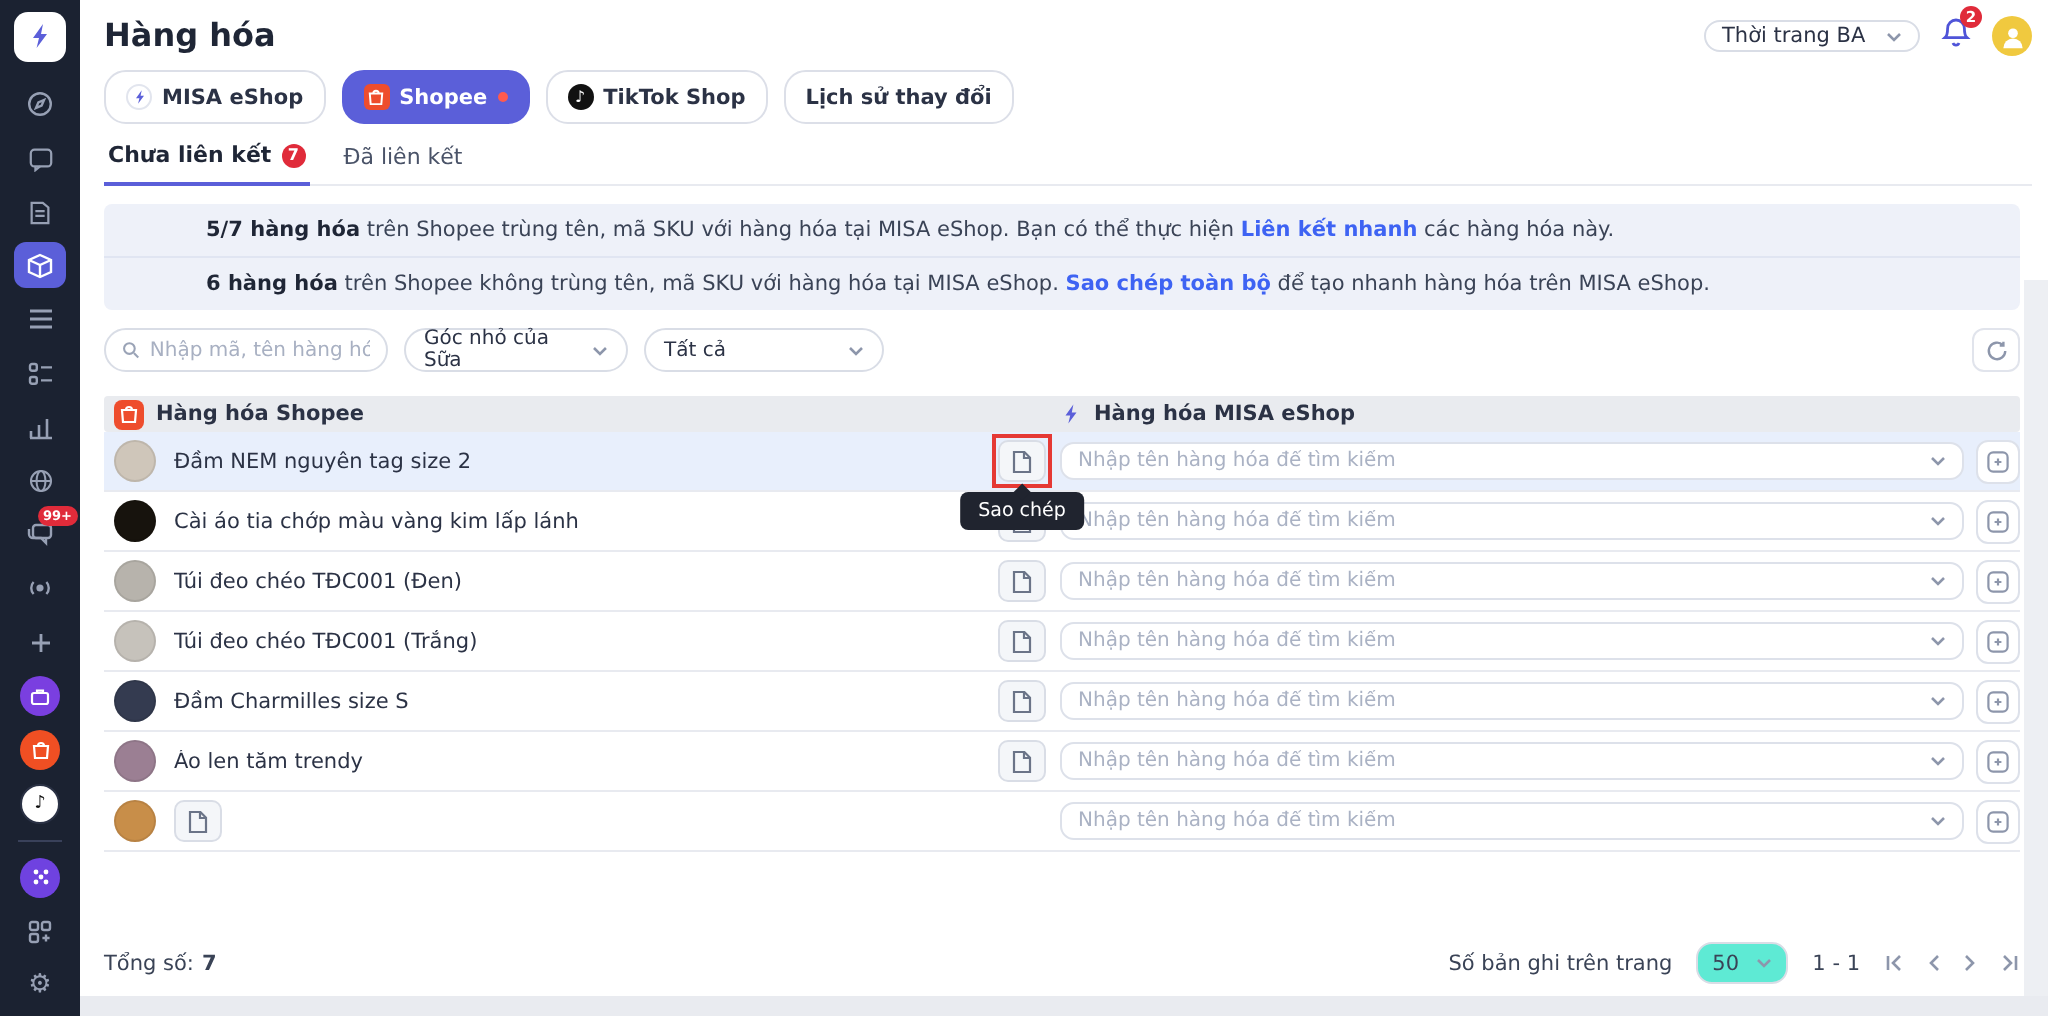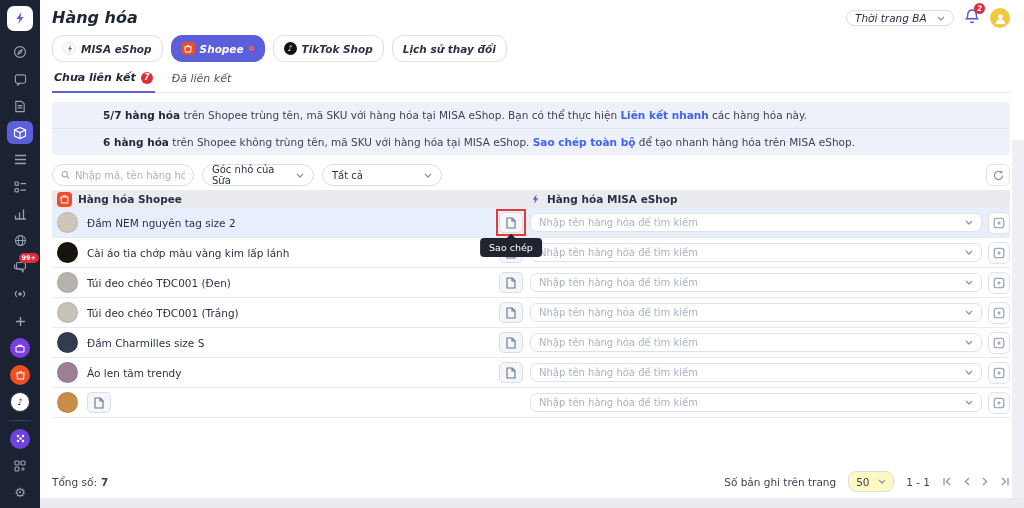--- a/index.html
+++ b/index.html
@@ -15,21 +15,21 @@
   .sb-badge { position:absolute; top:-3px; right:-6px; background:#e02b3a; color:#fff; font-size:6.5px; line-height:1; padding:2px 3px; border-radius:6px; font-weight:bold; }
   .sb-divider { width:22px; border-top:1px solid #39415a; margin:3px 0 6px; }
   .app-dot { width:20px; height:20px; border-radius:50%; display:flex; align-items:center; justify-content:center; color:#fff; font-size:9px; }
   .sb-gear { font-size:13px; color:#97a0b4; }
 
   
   .main { flex:1; position:relative; background:#fff; }
   .right-gutter { position:absolute; top:140px; right:0; width:12px; bottom:10px; background:#edeff3; }
   .bottom-strip { position:absolute; left:0; right:0; bottom:0; height:10px; background:#e9ebf0; }
 
-  .page-head { padding:8px 14px 0 12px;font-style:italic; }
+  .page-head { padding:8px 8px 0 12px; }
   .title-row { display:flex; align-items:flex-start; justify-content:space-between; }
   .page-title { font-size:16px; font-weight:bold; color:#1f2636; }
   .head-right { display:flex; align-items:center; gap:10px; }
   .store-select { width:108px; height:16px; border:1px solid #d9dde6; border-radius:10px; background:#fff; display:flex; align-items:center; justify-content:space-between; padding:0 8px; font-size:10.5px; color:#2b3245; }
   .bell-wrap { position:relative; }
   .bell-badge { position:absolute; top:-5px; right:-5px; background:#e02b3a; color:#fff; font-size:7.5px; width:11px; height:11px; border-radius:50%; display:flex; align-items:center; justify-content:center; font-weight:bold; }
   .avatar { width:20px; height:20px; border-radius:50%; background:#f0c93f; display:flex; align-items:center; justify-content:center; }
 
   .tabs-row { display:flex; gap:8px; margin-top:7px; }
   .pill { height:27px; border-radius:11px; border:1px solid #dcdfe8; background:#fff; display:flex; align-items:center; gap:5px; padding:0 10px; font-size:10.5px; font-weight:600; color:#2b3245; cursor:pointer; }
@@ -52,21 +52,21 @@
   .banner-link { color:#3e63f3; font-weight:bold; cursor:pointer; }
 
   .filter-row { display:flex; align-items:center; gap:8px; margin-top:9px; }
   .search-box { width:142px; height:22px; border:1px solid #d9dde6; border-radius:11px; background:#fff; display:flex; align-items:center; padding:0 8px; gap:5px; }
   .search-box input { border:0; outline:0; width:100%; font-size:10px; font-family:inherit; color:#2b3245; background:transparent; }
   .search-box input::placeholder { color:#a8b0c2; }
   .filter-select { height:22px; border:1px solid #d9dde6; border-radius:11px; background:#fff; display:flex; align-items:center; justify-content:space-between; padding:0 9px; font-size:10px; color:#2b3245; }
   .fs-shop { width:112px; } .fs-all { width:120px; }
   .refresh-btn { margin-left:auto; width:24px; height:22px; border:1px solid #e1e4ec; border-radius:6px; background:#fff; display:flex; align-items:center; justify-content:center; cursor:pointer; }
 
-  .table { margin-top:4px; }
+  .table { margin-top:12px; }
   .thead { display:flex; background:#e9ebef; border-radius:2px; height:18px; align-items:center; }
   .th-left { flex:0 0 478px; display:flex; align-items:center; gap:6px; padding-left:5px; font-weight:bold; font-size:10.5px; }
   .th-right { flex:1; display:flex; align-items:center; gap:6px; font-weight:bold; font-size:10.5px; }
   .hicon-shopee { width:15px; height:15px; border-radius:4px; background:#ee4d2d; display:flex; align-items:center; justify-content:center; }
 
   .trow { display:flex; align-items:center; height:30px; border-bottom:1px solid #e8eaf0; }
   .trow.highlight { background:#e8effc; position:relative; z-index:3; }
   .trow-left { flex:0 0 478px; display:flex; align-items:center; gap:9px; padding-left:5px; }
   .thumb { width:21px; height:21px; border-radius:50%; flex:0 0 21px; border:1px solid rgba(0,0,0,.08); }
   .pname { font-size:10.5px; color:#2b3245; white-space:nowrap; overflow:hidden; text-overflow:ellipsis; flex:1; }
@@ -77,21 +77,21 @@
   .tooltip::before { content:""; position:absolute; top:-3px; left:50%; margin-left:-3px; width:6px; height:6px; background:#20242f; transform:rotate(45deg); }
   .trow-right { flex:1; display:flex; align-items:center; gap:6px; }
   .combo { flex:1; height:19px; border:1px solid #dde1ea; border-radius:7px; background:#fff; display:flex; align-items:center; padding:0 8px; }
   .combo input { border:0; outline:0; flex:1; font-size:10px; font-family:inherit; background:transparent; color:#2b3245; }
   .combo input::placeholder { color:#aab2c4; }
   .add-btn { width:22px; height:22px; border:1px solid #dde1ea; border-radius:6px; background:#fff; display:flex; align-items:center; justify-content:center; cursor:pointer; }
 
   .footer { position:absolute; left:12px; right:14px; bottom:16px; display:flex; align-items:center; justify-content:space-between; font-size:10.5px; color:#3a4356; }
   .foot-left b { margin-left:4px; }
   .foot-right { display:flex; align-items:center; gap:12px; }
-  .pp-select { width:46px; height:21px; border:1px solid #d9dde6; border-radius:8px; background:#fef9c3; display:flex; align-items:center; justify-content:space-between; padding:0 7px; }
+  .pp-select { width:46px; height:21px; border:1px solid #d9dde6; border-radius:8px; background:#5eead4; display:flex; align-items:center; justify-content:space-between; padding:0 7px; }
   .pager { display:flex; align-items:center; gap:12px; color:#8d96ab; }
   .pager span { cursor:pointer; display:flex; }
   .muted { color:#3a4356; }
 </style>
 </head>
 <body>
 
 <div class="sidebar">
   <div class="logo">
     <svg width="14" height="14" viewBox="0 0 14 14">

